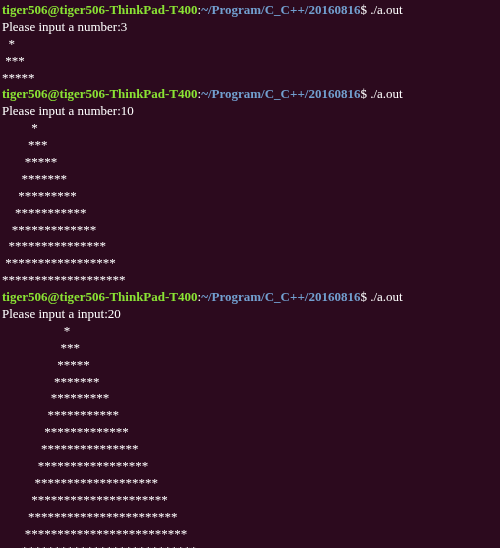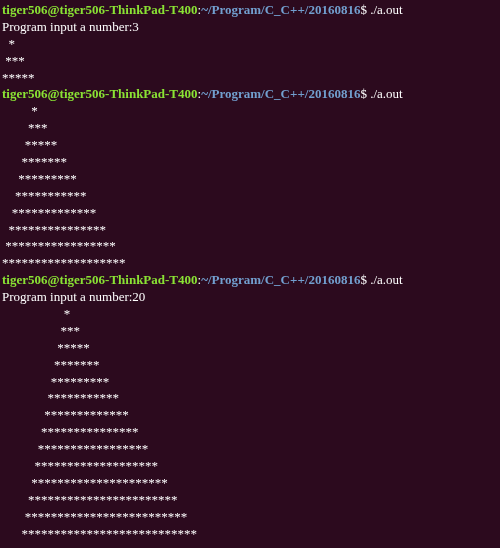--- a/index.html
+++ b/index.html
@@ -38,37 +38,38 @@
     }
     .output {
       color: #ffffff;
     }
   </style>
 </head>
 <body>
 
 <div id="terminal">
     <div class="terminal-line"><span class="prompt-user">tiger506@tiger506-ThinkPad-T400</span><span class="prompt-dollar">:</span><span class="prompt-path">~/Program/C_C++/20160816</span><span class="prompt-dollar">$ </span><span class="command">./a.out</span></div>
-    <div class="terminal-line output">Program input a number:3</div>
+    <div class="terminal-line output">Please input a number:3</div>
     <div class="terminal-line output">  *</div>
     <div class="terminal-line output"> ***</div>
     <div class="terminal-line output">*****</div>
     <div class="terminal-line"><span class="prompt-user">tiger506@tiger506-ThinkPad-T400</span><span class="prompt-dollar">:</span><span class="prompt-path">~/Program/C_C++/20160816</span><span class="prompt-dollar">$ </span><span class="command">./a.out</span></div>
+    <div class="terminal-line output">Please input a number:10</div>
     <div class="terminal-line output">         *</div>
     <div class="terminal-line output">        ***</div>
     <div class="terminal-line output">       *****</div>
     <div class="terminal-line output">      *******</div>
     <div class="terminal-line output">     *********</div>
     <div class="terminal-line output">    ***********</div>
     <div class="terminal-line output">   *************</div>
     <div class="terminal-line output">  ***************</div>
     <div class="terminal-line output"> *****************</div>
     <div class="terminal-line output">*******************</div>
     <div class="terminal-line"><span class="prompt-user">tiger506@tiger506-ThinkPad-T400</span><span class="prompt-dollar">:</span><span class="prompt-path">~/Program/C_C++/20160816</span><span class="prompt-dollar">$ </span><span class="command">./a.out</span></div>
-    <div class="terminal-line output">Program input a number:20</div>
+    <div class="terminal-line output">Please input a input:20</div>
     <div class="terminal-line output">                   *</div>
     <div class="terminal-line output">                  ***</div>
     <div class="terminal-line output">                 *****</div>
     <div class="terminal-line output">                *******</div>
     <div class="terminal-line output">               *********</div>
     <div class="terminal-line output">              ***********</div>
     <div class="terminal-line output">             *************</div>
     <div class="terminal-line output">            ***************</div>
     <div class="terminal-line output">           *****************</div>
     <div class="terminal-line output">          *******************</div>

